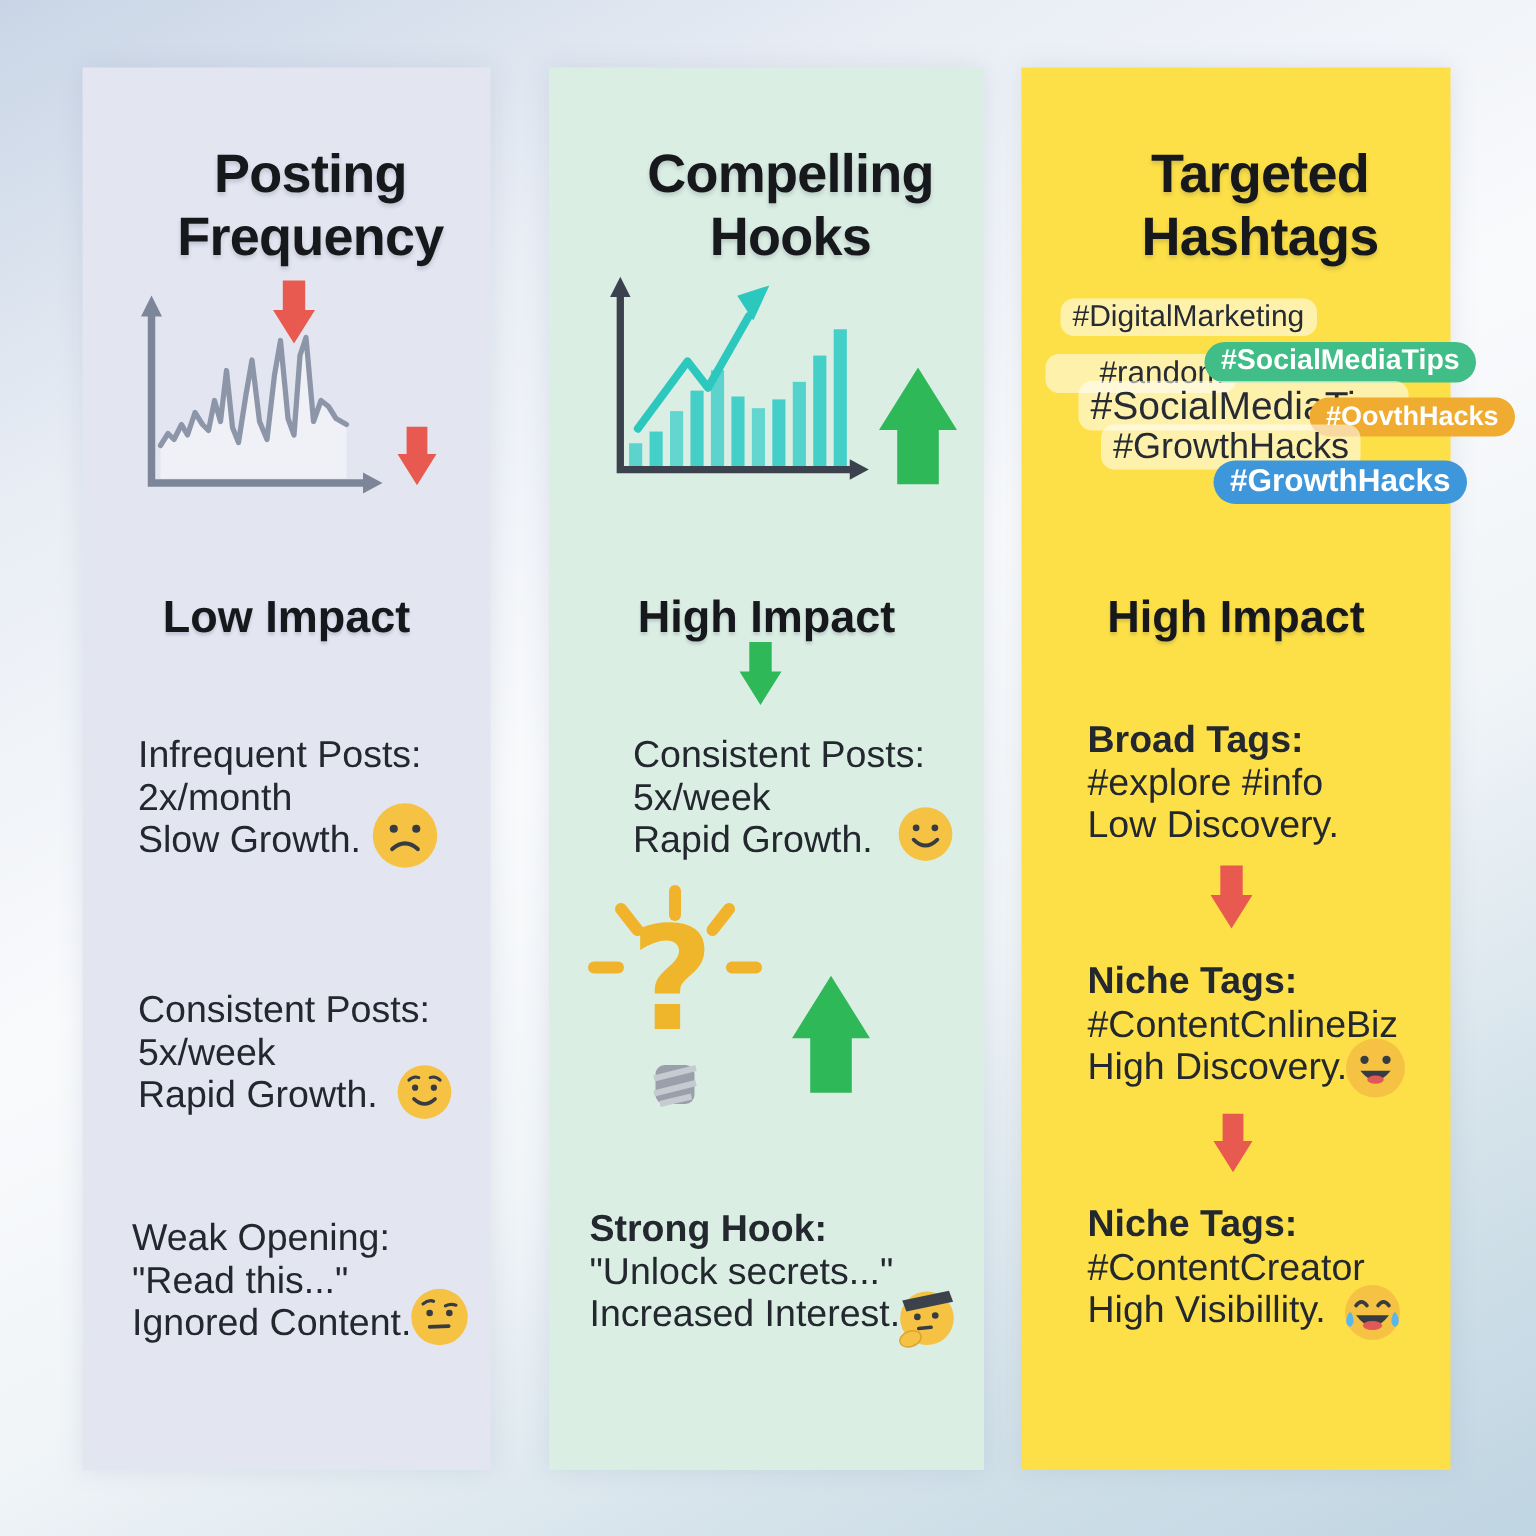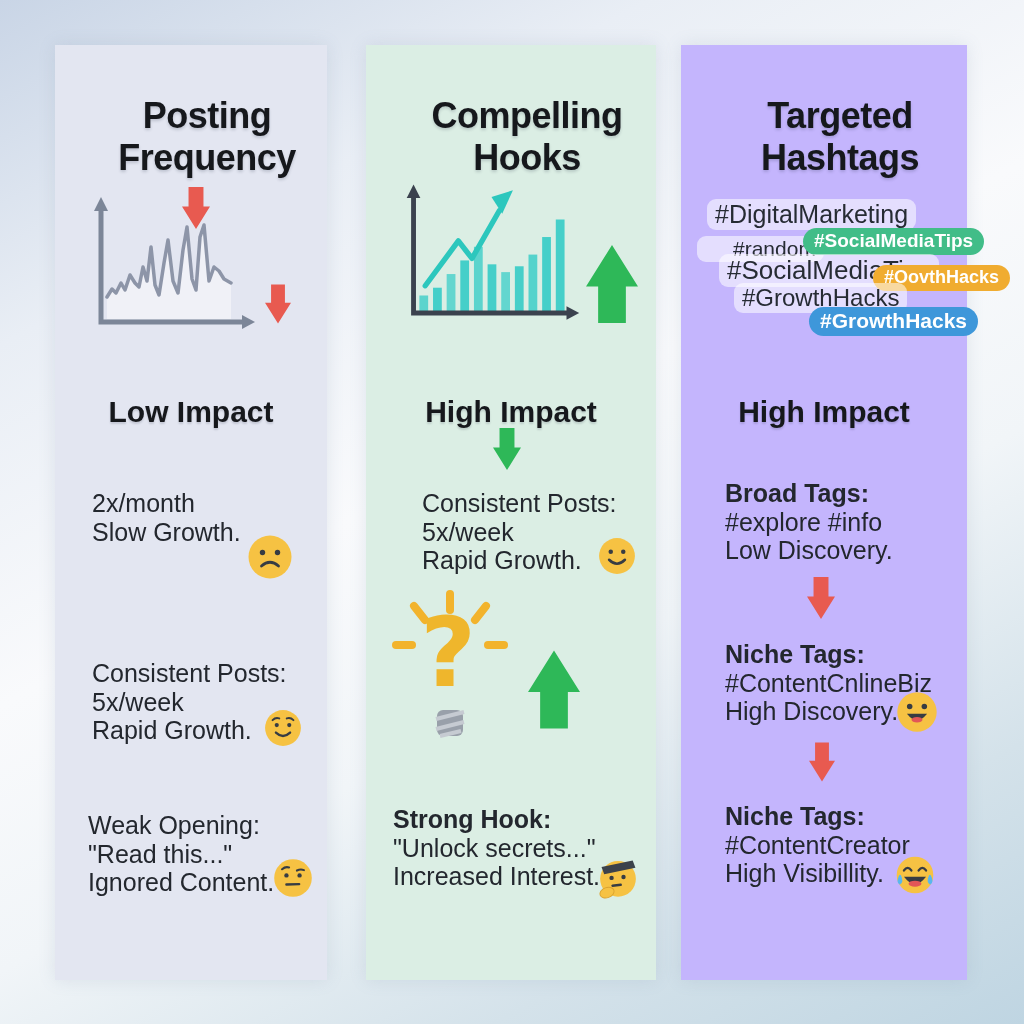--- a/index.html
+++ b/index.html
@@ -17,21 +17,21 @@
     font-size:30px;font-weight:bold;color:#16181c;text-shadow:0 2px 2px rgba(30,40,60,.16);}
   .sec{position:absolute;font-size:25px;line-height:28.5px;color:#23272e;white-space:nowrap;}
   .sec .b{font-weight:bold;}
   .emo{position:absolute;}
   .arrow{position:absolute;}
   .chart{position:absolute;}
   .ht{position:absolute;color:#262b33;background:rgba(255,255,255,.55);
     border-radius:9px;padding:1px 8px;white-space:nowrap;}
   .pill{position:absolute;color:#fff;font-weight:bold;border-radius:15px;
     padding:2px 11px 3px;white-space:nowrap;}
-  .ht1{left:26px;top:154px;font-size:25px;}
+  .ht1{left:26px;top:154px;font-size:20px;}
   .ht2{left:16px;top:191px;font-size:21px;padding-left:36px;}
   .ht3{left:38px;top:209px;font-size:26px;}
   .ht4{left:53px;top:238px;font-size:24px;}
   .pillA{left:122px;top:183px;font-size:19px;}
   .pillB{left:192px;top:220px;font-size:18px;}
   .pillC{left:128px;top:262px;font-size:21px;}
 </style>
 </head>
 <body>
 
@@ -52,20 +52,21 @@
       <polygon points="170,127 157,120 157,134" fill="#7c8698"></polygon>
     </svg>
 
     <svg class="arrow" style="left:210px;top:238px" width="26" height="42" viewBox="0 0 60 90">
       <polygon points="14,0 46,0 46,42 60,42 30,90 0,42 14,42" fill="#e85a50"></polygon>
     </svg>
 
     <h3 class="impact">Low Impact</h3>
 
     <div class="sec" style="left:37px;top:444px">
+      <div>Infrequent Posts:</div>
       <div>2x/month</div>
       <div>Slow Growth.</div>
     </div>
     <svg class="emo" style="left:191px;top:488px" width="48" height="48" viewBox="0 0 48 48">
       <circle cx="24" cy="24" r="21.5" fill="#f6c243"></circle>
       <circle cx="16.5" cy="19.5" r="2.7" fill="#373c43"></circle>
         <circle cx="31.5" cy="19.5" r="2.7" fill="#373c43"></circle>
       <path d="M15.5 33 Q24 25.5 32.5 33" stroke="#373c43" stroke-width="2.8" fill="none" stroke-linecap="round"></path>
     </svg>
 
@@ -173,21 +174,21 @@
     <svg class="emo" style="left:230px;top:810px" width="44" height="44" viewBox="0 0 48 48">
       <circle cx="24" cy="26" r="19.5" fill="#f6c243"></circle>
       <path d="M6 13 L40 6 L43 14 L9 21 Z" fill="#3c424b"></path>
       <circle cx="17" cy="25" r="2.4" fill="#373c43"></circle>
         <circle cx="30" cy="24" r="2.4" fill="#373c43"></circle>
       <path d="M18 33.5 L27 32.5" stroke="#373c43" stroke-width="2.6" fill="none" stroke-linecap="round"></path>
       <ellipse cx="12" cy="41" rx="8" ry="5.5" fill="#f6c243" stroke="#daa32f" stroke-width="1" transform="rotate(-20 12 41)"></ellipse>
     </svg>
   </section>
 
-  <section class="panel p3" style="background: #c4b5fd;">
+  <section class="panel p3" style="background: #fde047;">
     <h2 class="title">Targeted Hashtags</h2>
 
     <span class="ht ht1">#DigitalMarketing</span>
     <span class="ht ht2">#random</span>
     <span class="pill pillA" style="background: rgb(65, 189, 136);">#SocialMediaTips</span>
     <span class="ht ht3">#SocialMediaTips</span>
     <span class="pill pillB" style="background: rgb(240, 172, 48);">#OovthHacks</span>
     <span class="ht ht4">#GrowthHacks</span>
     <span class="pill pillC" style="background: rgb(62, 151, 218);">#GrowthHacks</span>
 

